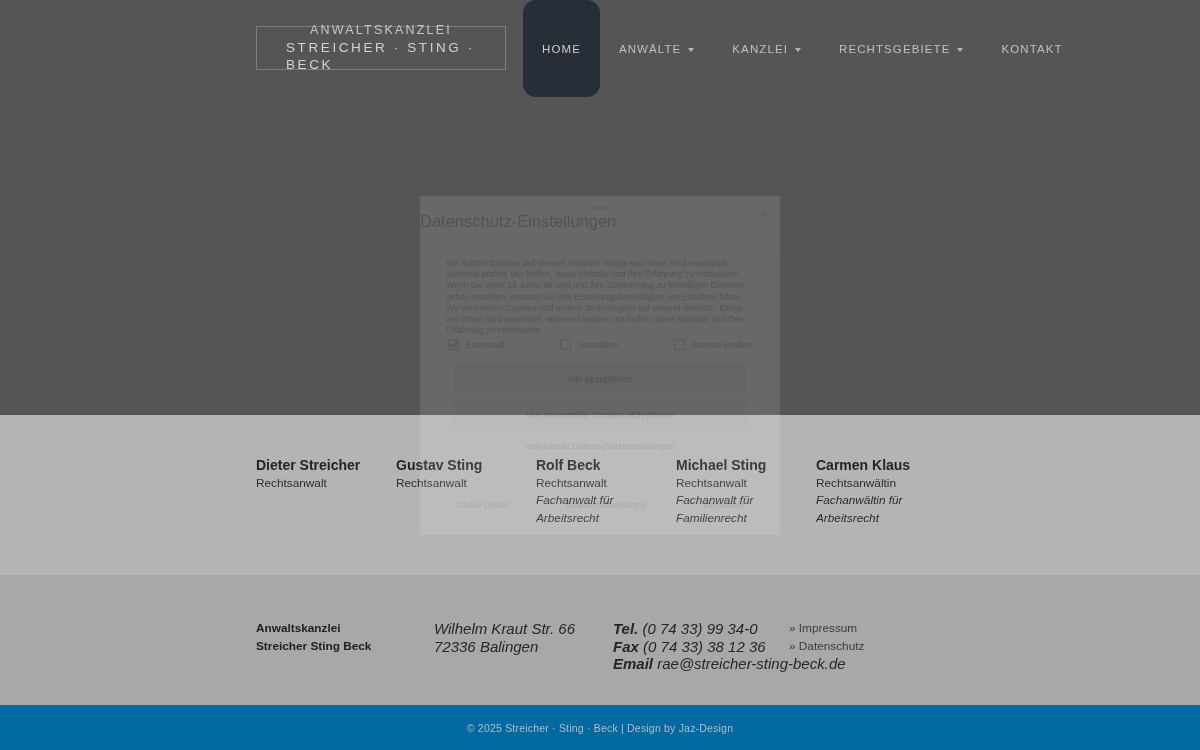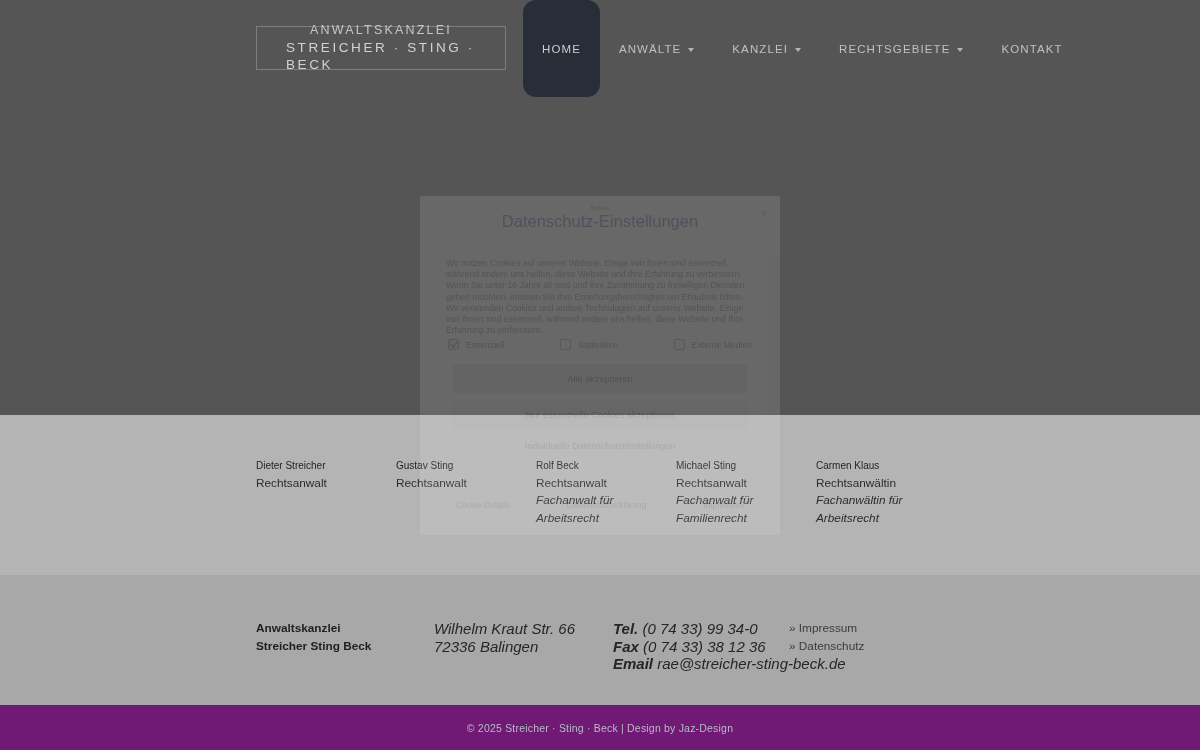--- a/index.html
+++ b/index.html
@@ -61,21 +61,21 @@
   .team {
     position: absolute; left: 0; top: 415px; width: 1200px; height: 160px;
     background: #b4b4b4;
   }
   .team-inner {
     position: absolute; left: 256px; top: 42px; width: 700px;
     display: flex;
   }
   .team-col { width: 142px; }
   .team-name {
-    font-size: 10px; font-weight: normal; color: #242424;
+    font-size: 14px; font-weight: bold; color: #242424;
     line-height: 17.5px; white-space: nowrap;
   }
   .team-role {
     font-size: 11.8px; color: #2b2b2b; line-height: 17.5px; white-space: nowrap;
   }
   .team-spec {
     font-size: 11.8px; font-style: italic; color: #2b2b2b;
     line-height: 17.5px; white-space: nowrap;
   }
 
@@ -101,21 +101,21 @@
   }
   .f-label { font-weight: bold; }
   .f-link {
     font-size: 11.8px; color: #3c3c3c; line-height: 17.5px;
     white-space: nowrap; cursor: pointer; text-decoration: none; display: block;
   }
 
   
   .copybar {
     position: absolute; left: 0; top: 705px; width: 1200px; height: 45px;
-    background: #701a75;
+    background: #0369a1;
     display: flex; align-items: center; justify-content: center;
   }
   .copytext { font-size: 10.5px; color: #b6bcc4; letter-spacing: 0.2px; }
 
   
   .modal-wrap {
     position: absolute; left: 420px; top: 196px;
     width: 360px; height: 339px;
     opacity: 0.11;
     pointer-events: auto;
@@ -132,21 +132,21 @@
     border-radius: 7px 7px 2px 2px;
     font-size: 5px; color: #666; text-align: center; line-height: 12px;
     letter-spacing: 0.2px;
   }
   .modal-close {
     position: absolute; right: 12px; top: 11px;
     font-size: 13px; color: #9a9a9a; cursor: pointer; line-height: 1;
   }
   .modal-title {
     position: absolute; left: 0; right: 0; top: 16px;
-    text-align: center; font-size: 16.5px; color: #4c1d95;
+    text-align: left; font-size: 16.5px; color: #4c1d95;
   }
   .modal-body {
     position: absolute; left: 26px; right: 26px; top: 62px;
     font-size: 8.6px; line-height: 11.2px; color: #4a4a4a; text-align: left;
   }
   .modal-checks {
     position: absolute; left: 28px; right: 28px; top: 143px;
     display: flex; justify-content: space-between; align-items: center;
   }
   .chk-item { display: flex; align-items: center; }

